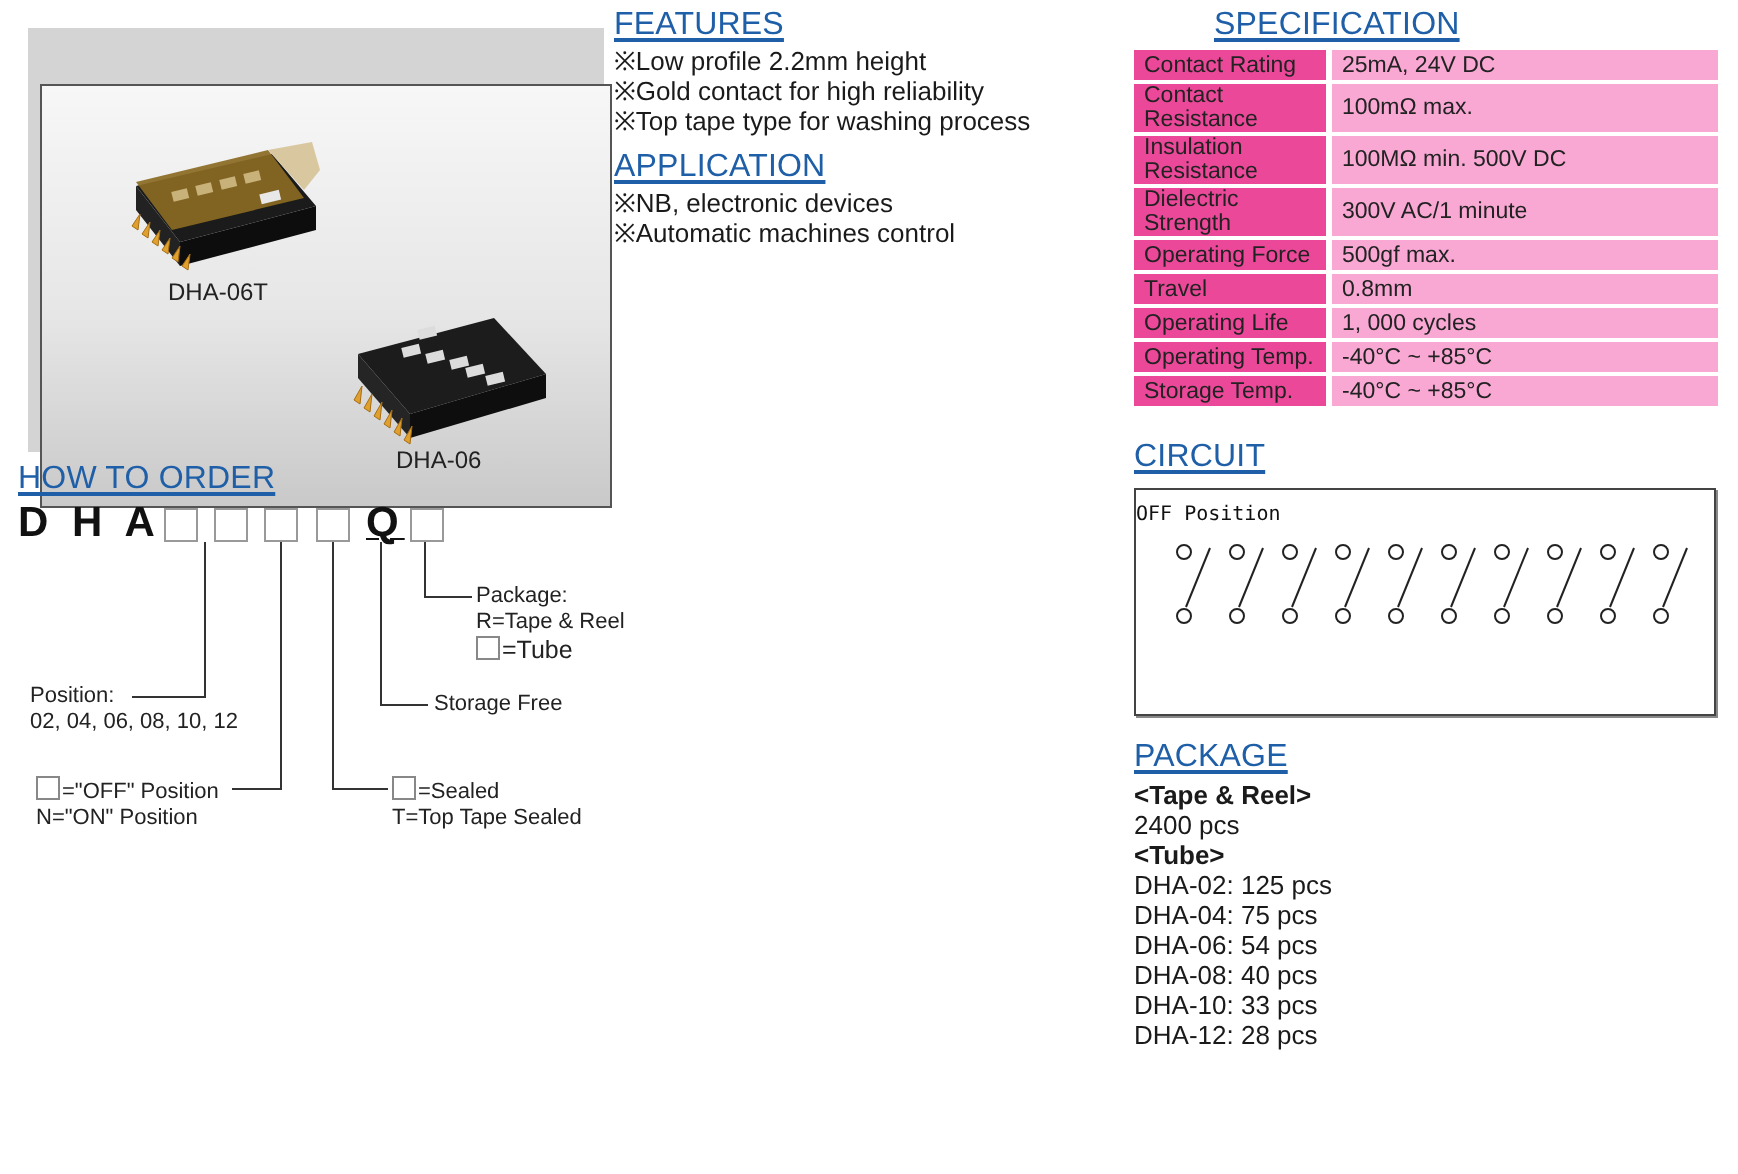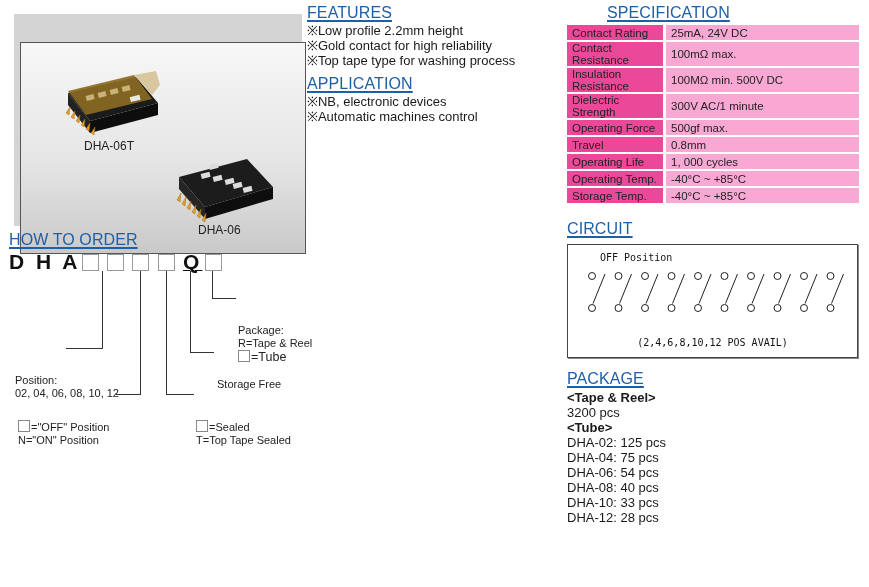--- a/index.html
+++ b/index.html
@@ -23,21 +23,21 @@
   table.spec td { padding:0 5px; height:15px; line-height:12px; }
   table.spec td.k { background:#ec4899; width:86px; color:#222; }
   table.spec td.v { background:#f9a8d4; width:183px; border-left:3px solid #fff; color:#222; }
   
   .circuit-box { left:567px; top:244px; width:289px; height:112px; border:1px solid #444;
                  box-shadow:1px 1px 0 #888; background:#fff; }
   .circuit-text { font-family:"DejaVu Sans Mono", monospace; font-size:10px; color:#111; }
   
   .order-code { font-size:21px; font-weight:bold; letter-spacing:3px; color:#111; }
   .obox { width:15px; height:15px; border:1px solid #999; background:#fff; }
-  .small { font-size:11px; color:#222; line-height:13px;margin-top:32px; }
+  .small { font-size:11px; color:#222; line-height:13px; }
   .line { background:#333; }
   .mini-box { display:inline-block; width:10px; height:10px; border:1px solid #888; vertical-align:-1px; margin-right:1px; }
   
   .pkg { font-size:13px; line-height:15px; color:#1a1a1a; }
   .pkg .b { font-weight:bold; }
 </style>
 </head>
 <body>
 
 <div class="abs photo-shadow"></div>
@@ -141,21 +141,21 @@
       </tr>
   <tr>
         <td class="k">Storage Temp.</td>
         <td class="v">-40°C ~ +85°C</td>
       </tr>
 </tbody>
   </table>
 
 <div class="abs heading" style="left:567px;top:220px;">CIRCUIT</div>
 <div class="abs circuit-box">
-  <div class="abs circuit-text" style="left:32px;top:7px;text-align:right;">OFF  Position</div>
+  <div class="abs circuit-text" style="left:0;top:7px;text-align:right;">OFF  Position</div>
   <svg id="circuit-svg" class="abs" style="left:0;top:0;" width="289" height="112" viewBox="0 0 289 112">
       <g>
         <circle cx="24" cy="31" r="3.5" fill="none" stroke="#222" stroke-width="1"></circle>
         <circle cx="24" cy="63" r="3.5" fill="none" stroke="#222" stroke-width="1"></circle>
         <line x1="25" y1="58.5" x2="37" y2="29" stroke="#222" stroke-width="1"></line>
       </g>
       <g>
         <circle cx="50.5" cy="31" r="3.5" fill="none" stroke="#222" stroke-width="1"></circle>
         <circle cx="50.5" cy="63" r="3.5" fill="none" stroke="#222" stroke-width="1"></circle>
         <line x1="51.5" y1="58.5" x2="63.5" y2="29" stroke="#222" stroke-width="1"></line>
@@ -194,21 +194,20 @@
         <circle cx="236" cy="31" r="3.5" fill="none" stroke="#222" stroke-width="1"></circle>
         <circle cx="236" cy="63" r="3.5" fill="none" stroke="#222" stroke-width="1"></circle>
         <line x1="237" y1="58.5" x2="249" y2="29" stroke="#222" stroke-width="1"></line>
       </g>
       <g>
         <circle cx="262.5" cy="31" r="3.5" fill="none" stroke="#222" stroke-width="1"></circle>
         <circle cx="262.5" cy="63" r="3.5" fill="none" stroke="#222" stroke-width="1"></circle>
         <line x1="263.5" y1="58.5" x2="275.5" y2="29" stroke="#222" stroke-width="1"></line>
       </g>
     </svg>
-  <div class="abs circuit-text" style="left:0;width:289px;text-align:center;top:92px;">(2,4,6,8,10,12  POS  AVAIL)</div>
 </div>
 
 <div class="abs heading" style="left:9px;top:231px;">HOW TO ORDER</div>
 <div class="abs order-code" style="left:9px;top:250px;">D H A -</div>
 <div class="abs obox" style="left:82px;top:254px;"></div>
 <div class="abs obox" style="left:107px;top:254px;"></div>
 <div class="abs obox" style="left:132px;top:254px;"></div>
 <div class="abs obox" style="left:158px;top:254px;"></div>
 <div class="abs order-code" style="left:183px;top:250px;text-decoration:underline;text-decoration-thickness:1px;">Q</div>
 <div class="abs obox" style="left:205px;top:254px;"></div>
@@ -239,21 +238,21 @@
   <div>N="ON" Position</div>
 </div>
 <div class="abs small" style="left:196px;top:388px;">
   <div><span class="mini-box"></span><span>=Sealed</span></div>
   <div>T=Top Tape Sealed</div>
 </div>
 
 <div class="abs heading" style="left:567px;top:370px;">PACKAGE</div>
 <div class="abs pkg" style="left:567px;top:390px;">
   <div class="b">&lt;Tape &amp; Reel&gt;</div>
-  <div>3200 pcs</div>
+  <div>2400 pcs</div>
   <div class="b">&lt;Tube&gt;</div>
   <div>DHA-02: 125 pcs</div>
   <div>DHA-04: 75 pcs</div>
   <div>DHA-06: 54 pcs</div>
   <div>DHA-08: 40 pcs</div>
   <div>DHA-10: 33 pcs</div>
   <div>DHA-12: 28 pcs</div>
 </div>
 
 </body></html>

